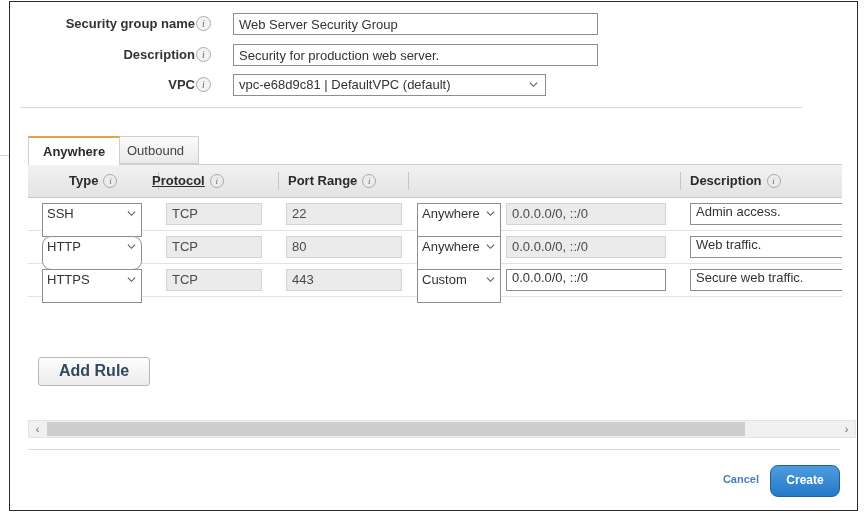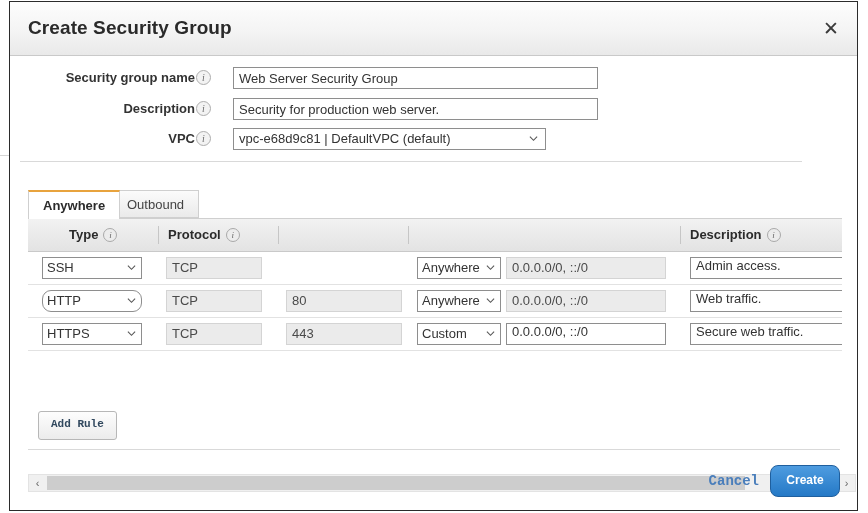--- a/index.html
+++ b/index.html
@@ -277,21 +277,21 @@
   .trow {
     position: relative;
     height: 32px;
     border-bottom: 1px solid #e2e2e2;
   }
   .trow:last-child { border-bottom: 1px solid #e2e2e2; }
 
   .cell-select {
     position: absolute;
     top: 5px;
-    height: 22px;
+    height: 34px;
     border: 1px solid #8e8e8e;
     background: #ffffff;
     box-sizing: border-box;
     font-size: 13px;
     color: #333333;
     padding: 0 4px;
     line-height: 20px;
     cursor: pointer;
   }
   .cell-select .caret {
@@ -326,24 +326,24 @@
   }
 
   .caret svg { display: block; }
 
   
   .add-rule {
     position: absolute;
     left: 28px;
     top: 355px;
     height: 27px;
-    padding: 0 12px;
+    padding: 0 20px;
     line-height: 25px;
-    font-family: Liberation Mono, monospace;
-    font-size: 11px;
+    font-family: Liberation Sans, sans-serif;
+    font-size: 16px;
     font-weight: bold;
     color: #31485e;
     background: linear-gradient(to bottom, #fdfdfd, #ececec);
     border: 1px solid #b7b7b7;
     border-radius: 3px;
     cursor: pointer;
   }
 
   
   .hscroll {
@@ -393,25 +393,24 @@
     position: absolute;
     left: 0;
     right: 0;
     top: 448px;
     height: 60px;
   }
   .cancel-link {
     position: absolute;
     right: 98px;
     top: 23px;
-    font-size: 14px;
+    font-size: 11px;
     font-weight: bold;
     color: #4a7ebb;
     cursor: pointer;
-    font-family: Liberation Mono, monospace;
   }
   .create-btn {
     position: absolute;
     right: 17px;
     top: 15px;
     width: 68px;
     height: 30px;
     line-height: 28px;
     text-align: center;
     font-family: "Liberation Sans", sans-serif;
@@ -426,24 +425,20 @@
 </style>
 </head>
 <body>
 
 <div class="backdrop">
   <div class="backdrop-line"></div>
 </div>
 
 <div class="modal">
 
-  <div class="titlebar">
-    <div class="dialog-title">Create Security Group</div>
-    <div class="close-btn">✕</div>
-  </div>
 
   <div class="modal-body">
 
     <div class="form-row r1">
       <div class="form-label">Security group name</div>
       <div class="info-icon">i</div>
       <input class="field-text" value="Web Server Security Group" style="">
     </div>
 
     <div class="form-row r2">
@@ -473,41 +468,45 @@
     </div>
 
     <div class="table-clip">
       <div class="table-inner">
 
         <div class="thead">
           <div class="th" style="left:14px;margin-left:27px;">
             <span>Type</span><span class="info-sm">i</span>
           </div>
           <div class="th-div" style="left:130px;"></div>
-          <div class="th" style="left:140px;">
+          <div class="th" style="left:124px;text-decoration:underline;">
             <span>Protocol</span><span class="info-sm">i</span>
           </div>
           <div class="th-div" style="left:250px;"></div>
+          <div class="th" style="left:260px;">
+            <span>Port Range</span><span class="info-sm">i</span>
+          </div>
           <div class="th-div" style="left:380px;"></div>
           <div class="th-div" style="left:652px;"></div>
           <div class="th" style="left:662px;">
             <span>Description</span><span class="info-sm">i</span>
           </div>
         </div>
 
         <div class="trow">
           <div class="cell-select" style="left:14px;width:100px;">
             <span>SSH</span>
             <span class="caret">
               <svg width="9" height="9" viewBox="0 0 10 10">
                   <path d="M1 3 L5 7 L9 3" fill="none" stroke="#555" stroke-width="1.2"></path>
                 </svg>
             </span>
           </div>
           <div class="cell-ro" style="left:138px;width:96px;">TCP</div>
+          <div class="cell-ro" style="left:258px;width:116px;">22</div>
           <div class="cell-select" style="left:389px;width:84px;">
             <span>Anywhere</span>
             <span class="caret">
               <svg width="9" height="9" viewBox="0 0 10 10">
                   <path d="M1 3 L5 7 L9 3" fill="none" stroke="#555" stroke-width="1.2"></path>
                 </svg>
             </span>
           </div>
           <div class="cell-ro" style="left:478px;width:160px;">0.0.0.0/0, ::/0</div>
           <div class="cell-input" style="left:662px;width:230px;">

